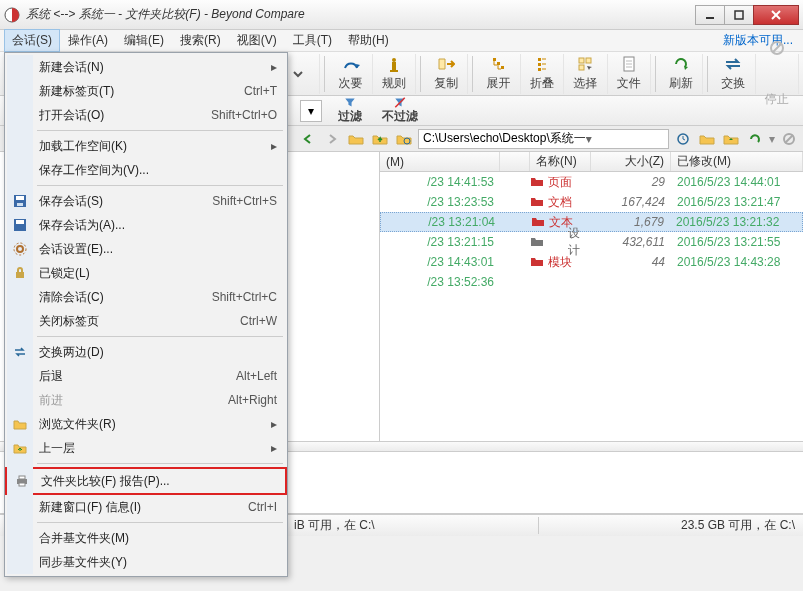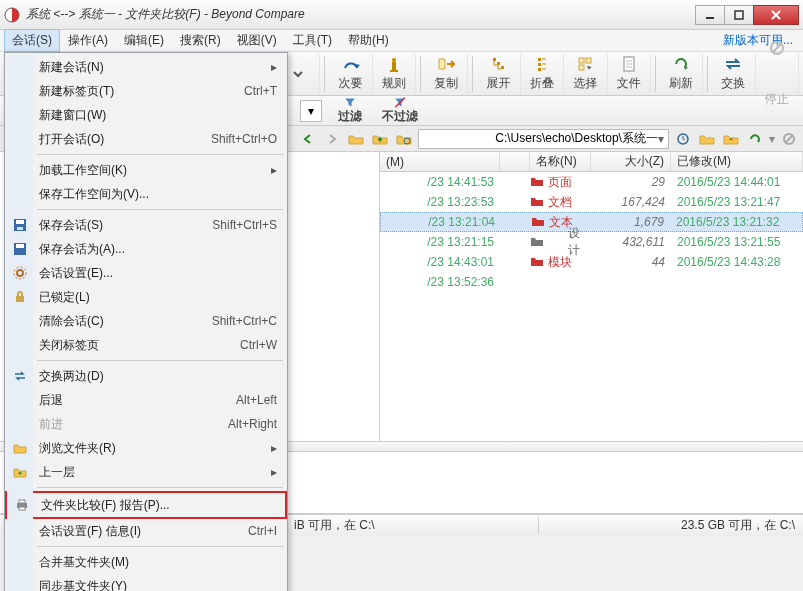--- a/index.html
+++ b/index.html
@@ -23,21 +23,21 @@
 .tbtn .ticon { width: 18px; height: 18px; margin-bottom: 2px; display:flex; align-items:center; justify-content:center; }
 .sep { width:1px; height: 36px; background:#ccc; margin: 0 4px; }
 .tbtn.disabled { color: #aaa; gap: 33px; }
 
 .filterbar { height: 30px; background: linear-gradient(#fafafa,#ececec); border-bottom: 1px solid #ccc; display:flex; align-items:center; padding: 0 4px; gap: 6px; }
 .ftab { width: 44px; height: 28px; display:flex; flex-direction:column; align-items:center; justify-content:center; font-size:11px; color:#444;font-weight:bold; }
 .ficon { width:14px; height:14px; }
 
 .pathbar { height: 26px; background: #ececec; border-bottom: 1px solid #ccc; display:flex; align-items:center; gap:4px; padding: 0 4px;}
 .pathbar .pbtn { width:20px; height:20px; display:flex; align-items:center; justify-content:center; color:#555;}
-.pathbar .pathinput { flex:1; height: 20px; border:1px solid #bbb; background:#fff; padding: 0 4px; display:flex; align-items:center; justify-content:flex-end; }
+.pathbar .pathinput { flex:1; height: 20px; border:1px solid #bbb; background:#fff; padding: 0 4px; display:flex; align-items:center; justify-content:flex-start; }
 .pathbar .pathinput .dd { color:#666; }
 
 .panes { display:flex; height: 290px; border-bottom: 1px solid #ccc; background:#fff; }
 .pane-left { width: 380px; border-right: 1px solid #ccc; }  
 .pane-right { flex:1; }
 
 .grid-head { height: 20px; background: linear-gradient(#fcfcfc,#ececec); border-bottom: 1px solid #ccc; display:flex; }
 .gh { border-right: 1px solid #ddd; padding: 2px 6px; color:#333; display:flex; align-items:center;}
 .gh.mod-l { width: 120px; }
 .gh.blank { width: 30px; }
@@ -424,23 +424,20 @@
   <div class="iconcol"></div>
   <div class="dd-item">
       <span class="lab">新建会话(N)</span>
       <span class="sub">▸</span>
     </div>
   <div class="dd-item">
       <span class="lab">新建标签页(T)</span>
       <span class="shortcut">Ctrl+T</span>
     </div>
   <div class="dd-item">
-      <span class="lab">新建窗口(W)</span>
-    </div>
-  <div class="dd-item">
       <span class="lab">打开会话(O)</span>
       <span class="shortcut">Shift+Ctrl+O</span>
     </div>
   <div class="dd-sep"></div>
   <div class="dd-item">
       <span class="lab">加载工作空间(K)</span>
       <span class="sub">▸</span>
     </div>
   <div class="dd-item">
       <span class="lab">保存工作空间为(V)...</span>
@@ -535,21 +532,21 @@
           <svg width="14" height="14">
             <rect x="2" y="5" width="10" height="5" fill="#888"></rect>
             <rect x="4" y="2" width="6" height="3" fill="#fff" stroke="#888"></rect>
             <rect x="4" y="9" width="6" height="3" fill="#fff" stroke="#888"></rect>
           </svg>
         </span>
         <span class="lab">文件夹比较(F) 报告(P)...</span>
       </div>
   </div>
   <div class="dd-item">
-      <span class="lab">会话设置(F) 信息(I)</span>
+      <span class="lab">新建窗口(F) 信息(I)</span>
       <span class="shortcut">Ctrl+I</span>
     </div>
   <div class="dd-sep"></div>
   <div class="dd-item">
       <span class="lab">合并基文件夹(M)</span>
     </div>
   <div class="dd-item">
       <span class="lab">同步基文件夹(Y)</span>
     </div>
 </div>

